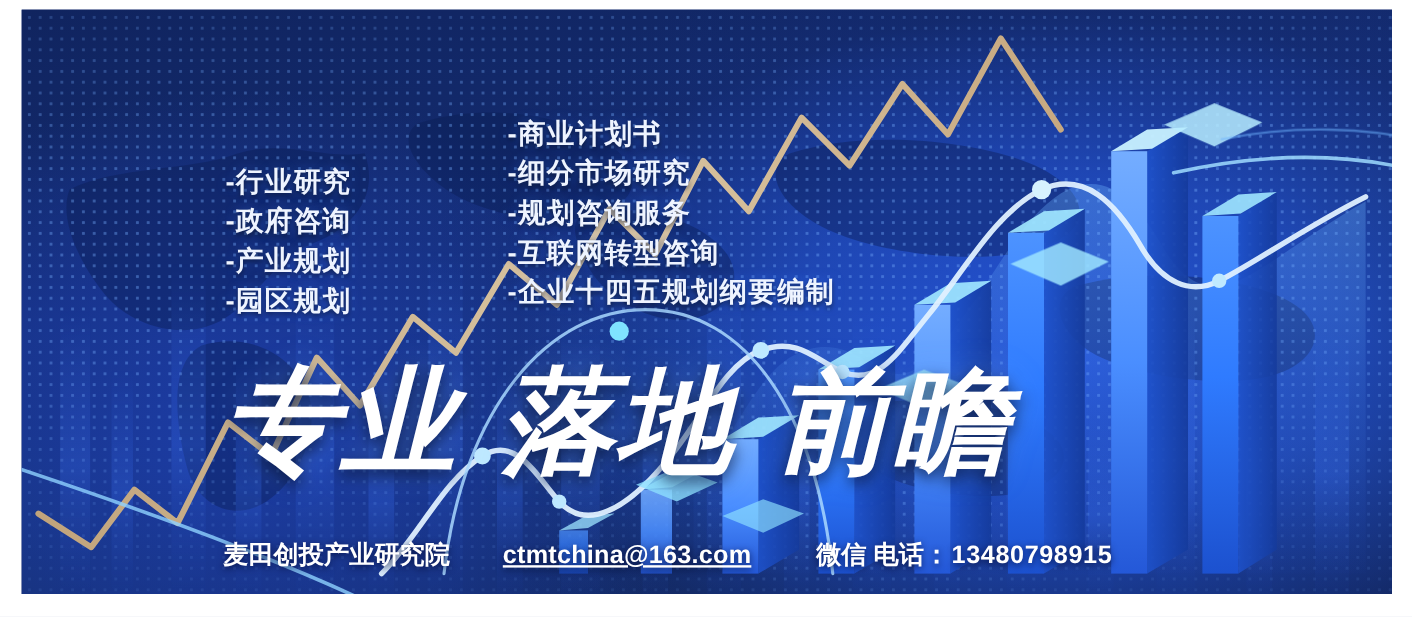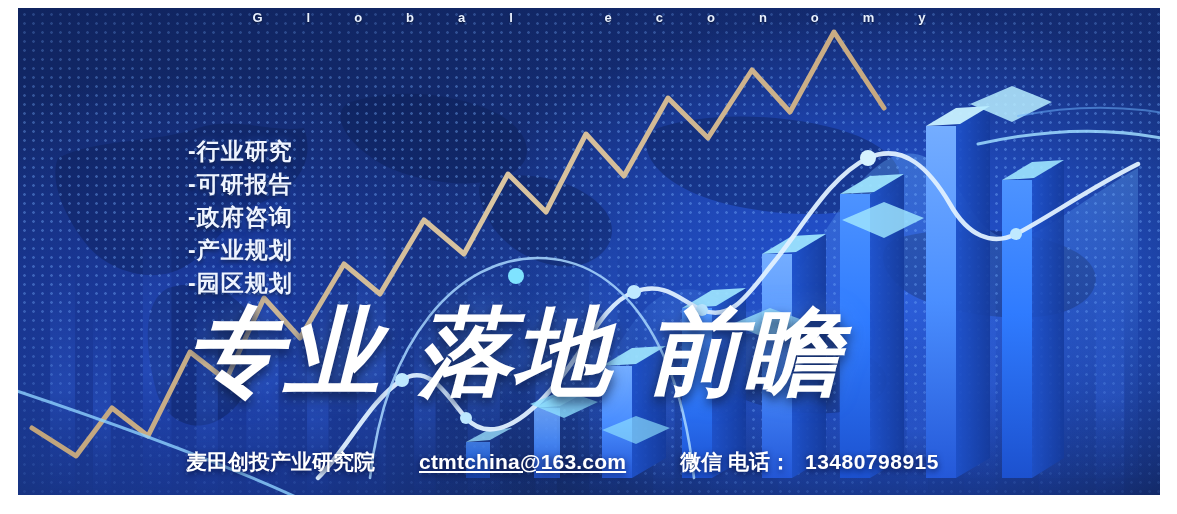--- a/index.html
+++ b/index.html
@@ -93,21 +93,21 @@
     position:absolute;left:168px;top:440px;
     white-space:nowrap;
     color:#ffffff;
     font-size:21px;
     font-weight:700;
     text-shadow:0 2px 6px rgba(0,10,50,.8);
   }
   .footer .seg{display:inline-block;vertical-align:baseline;}
   .footer .s2{margin-left:44px;font-weight:600;letter-spacing:.2px;text-decoration:underline;}
   .footer .s3{margin-left:54px;}
-  .footer .s4{margin-left:14px;font-weight:600;letter-spacing:.5px;}
+  .footer .s4{margin-left:2px;font-weight:600;letter-spacing:.5px;}
 </style>
 </head>
 <body>
 
 <div id="banner">
 
   <div class="bg-base"></div>
 
   <svg class="layer continents" viewBox="0 0 1142 487" preserveAspectRatio="none">
     <g fill="#0d1f54" opacity="0.75">
@@ -245,28 +245,33 @@
     <g fill="none" stroke-linecap="round">
       <path d="M352,470 C368,330 440,250 520,250 C604,250 662,336 676,470" stroke="#a9d8ff" stroke-width="2.6" opacity=".85"></path>
       <path d="M-10,380 C110,420 250,470 340,520" stroke="#8fd2ff" stroke-width="3" opacity=".8"></path>
       <path d="M960,136 C1040,118 1110,120 1170,136" stroke="#9fdcff" stroke-width="3" opacity=".85"></path>
       <path d="M1000,108 C1060,96 1120,98 1172,110" stroke="#6fb6ff" stroke-width="2" opacity=".5"></path>
     </g>
 
     <circle cx="498" cy="268" r="8" fill="#7fe3ff"></circle>
   </svg>
 
-  <div class="kicker">Global economy</div>
 
   <div class="svc svc-col-left">
     <div>-行业研究</div>
-    <div>-可研报告</div>
     <div>-政府咨询</div>
     <div>-产业规划</div>
     <div>-园区规划</div>
   </div>
 
+  <div class="svc svc-col-right">
+    <div>-商业计划书</div>
+    <div>-细分市场研究</div>
+    <div>-规划咨询服务</div>
+    <div>-互联网转型咨询</div>
+    <div>-企业十四五规划纲要编制</div>
+  </div>
 
   <div class="headline"><span>专业</span><span class="gap"></span><span>落地</span><span class="gap"></span><span>前瞻</span></div>
 
   <div class="footer"><span class="seg">麦田创投产业研究院</span><span class="seg s2">ctmtchina@163.com</span><span class="seg s3">微信 电话：</span><span class="seg s4">13480798915</span></div>
 
 </div>
 
 </body></html>

